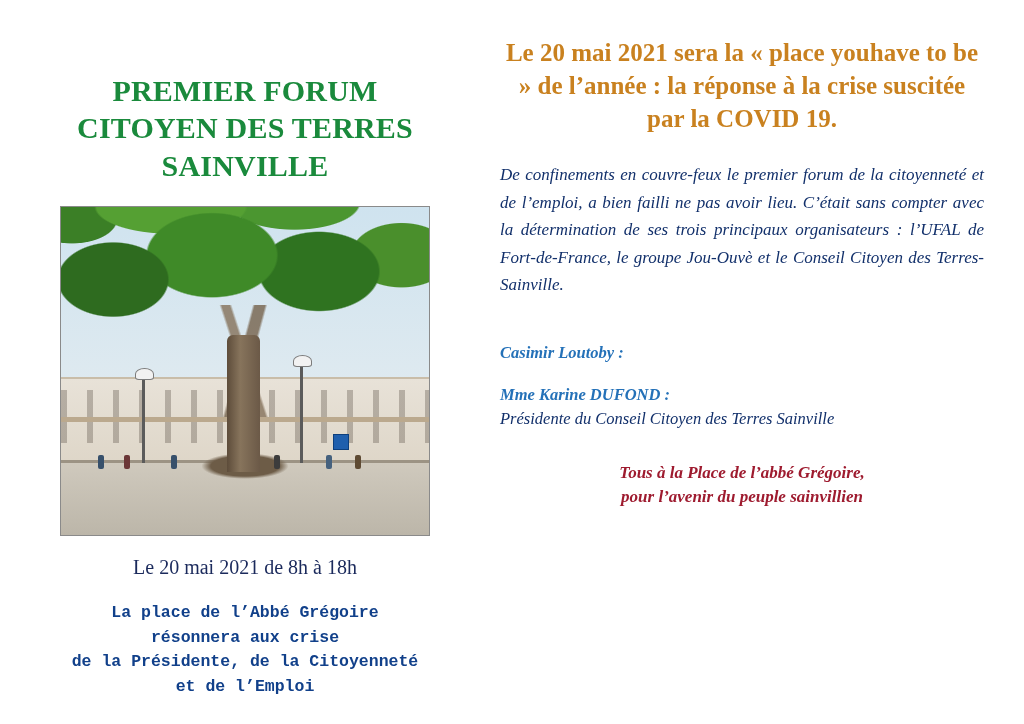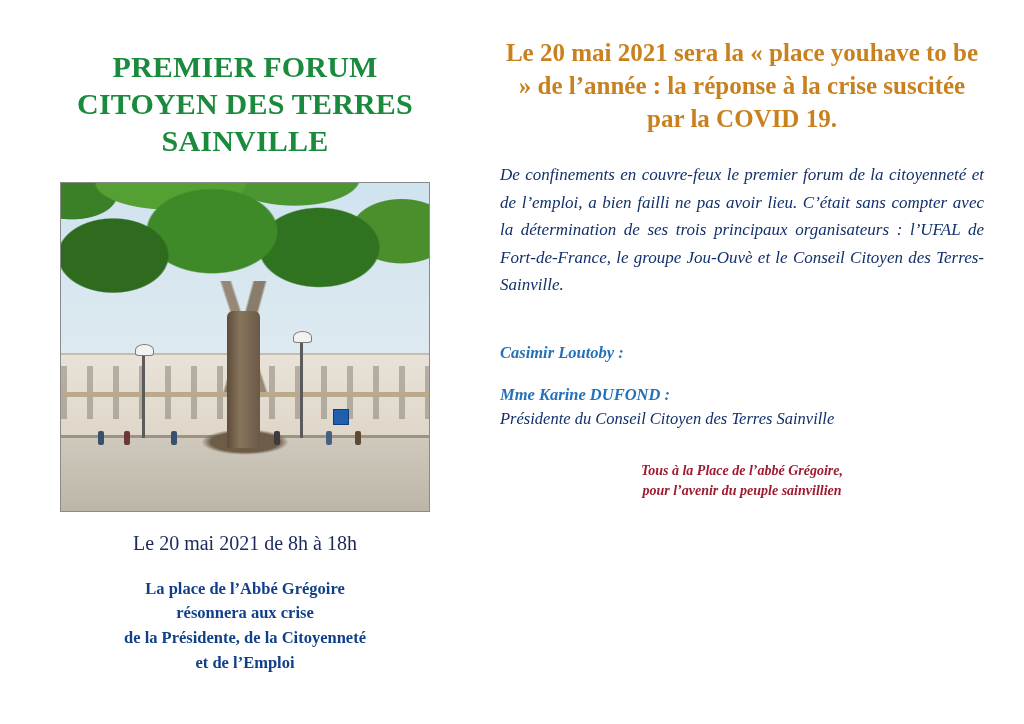--- a/index.html
+++ b/index.html
@@ -22,20 +22,21 @@
   }
 
   
   .left-col {
     width: 480px;
     padding: 40px 30px 0 40px;
     box-sizing: border-box;
     display: flex;
     flex-direction: column;
     align-items: center;
+    justify-content: center;
   }
   .main-title {
     color: #1a8a3c;
     font-family: "Liberation Serif", serif;
     font-weight: bold;
     font-size: 30px;
     line-height: 1.24;
     text-align: center;
     letter-spacing: 0.2px;
     margin: 8px 0 0 0;
@@ -180,21 +181,21 @@
 
   .date-line {
     margin-top: 20px;
     font-family: "Liberation Serif", serif;
     font-size: 20px;
     color: #1b2a5c;
     text-align: center;
   }
   .subtext {
     margin-top: 22px;
-    font-family: Liberation Serif, serif;
+    font-family: Liberation Mono, monospace;
     font-weight: bold;
     font-size: 16.5px;
     line-height: 1.5;
     color: #11408a;
     text-align: center;
   }
 
   
   .right-col {
     width: 544px;
@@ -239,21 +240,21 @@
     color: #12306b;
     line-height: 1.45;
     margin: 0;
   }
   .closing {
     margin-top: 30px;
     text-align: center;
     font-family: "Liberation Serif", serif;
     font-style: italic;
     font-weight: bold;
-    font-size: 14px;
+    font-size: 17px;
     line-height: 1.45;
     color: #9e1b2f;
   }
 </style>
 </head>
 <body>
 
 <div class="poster">
 
   <div class="left-col">

